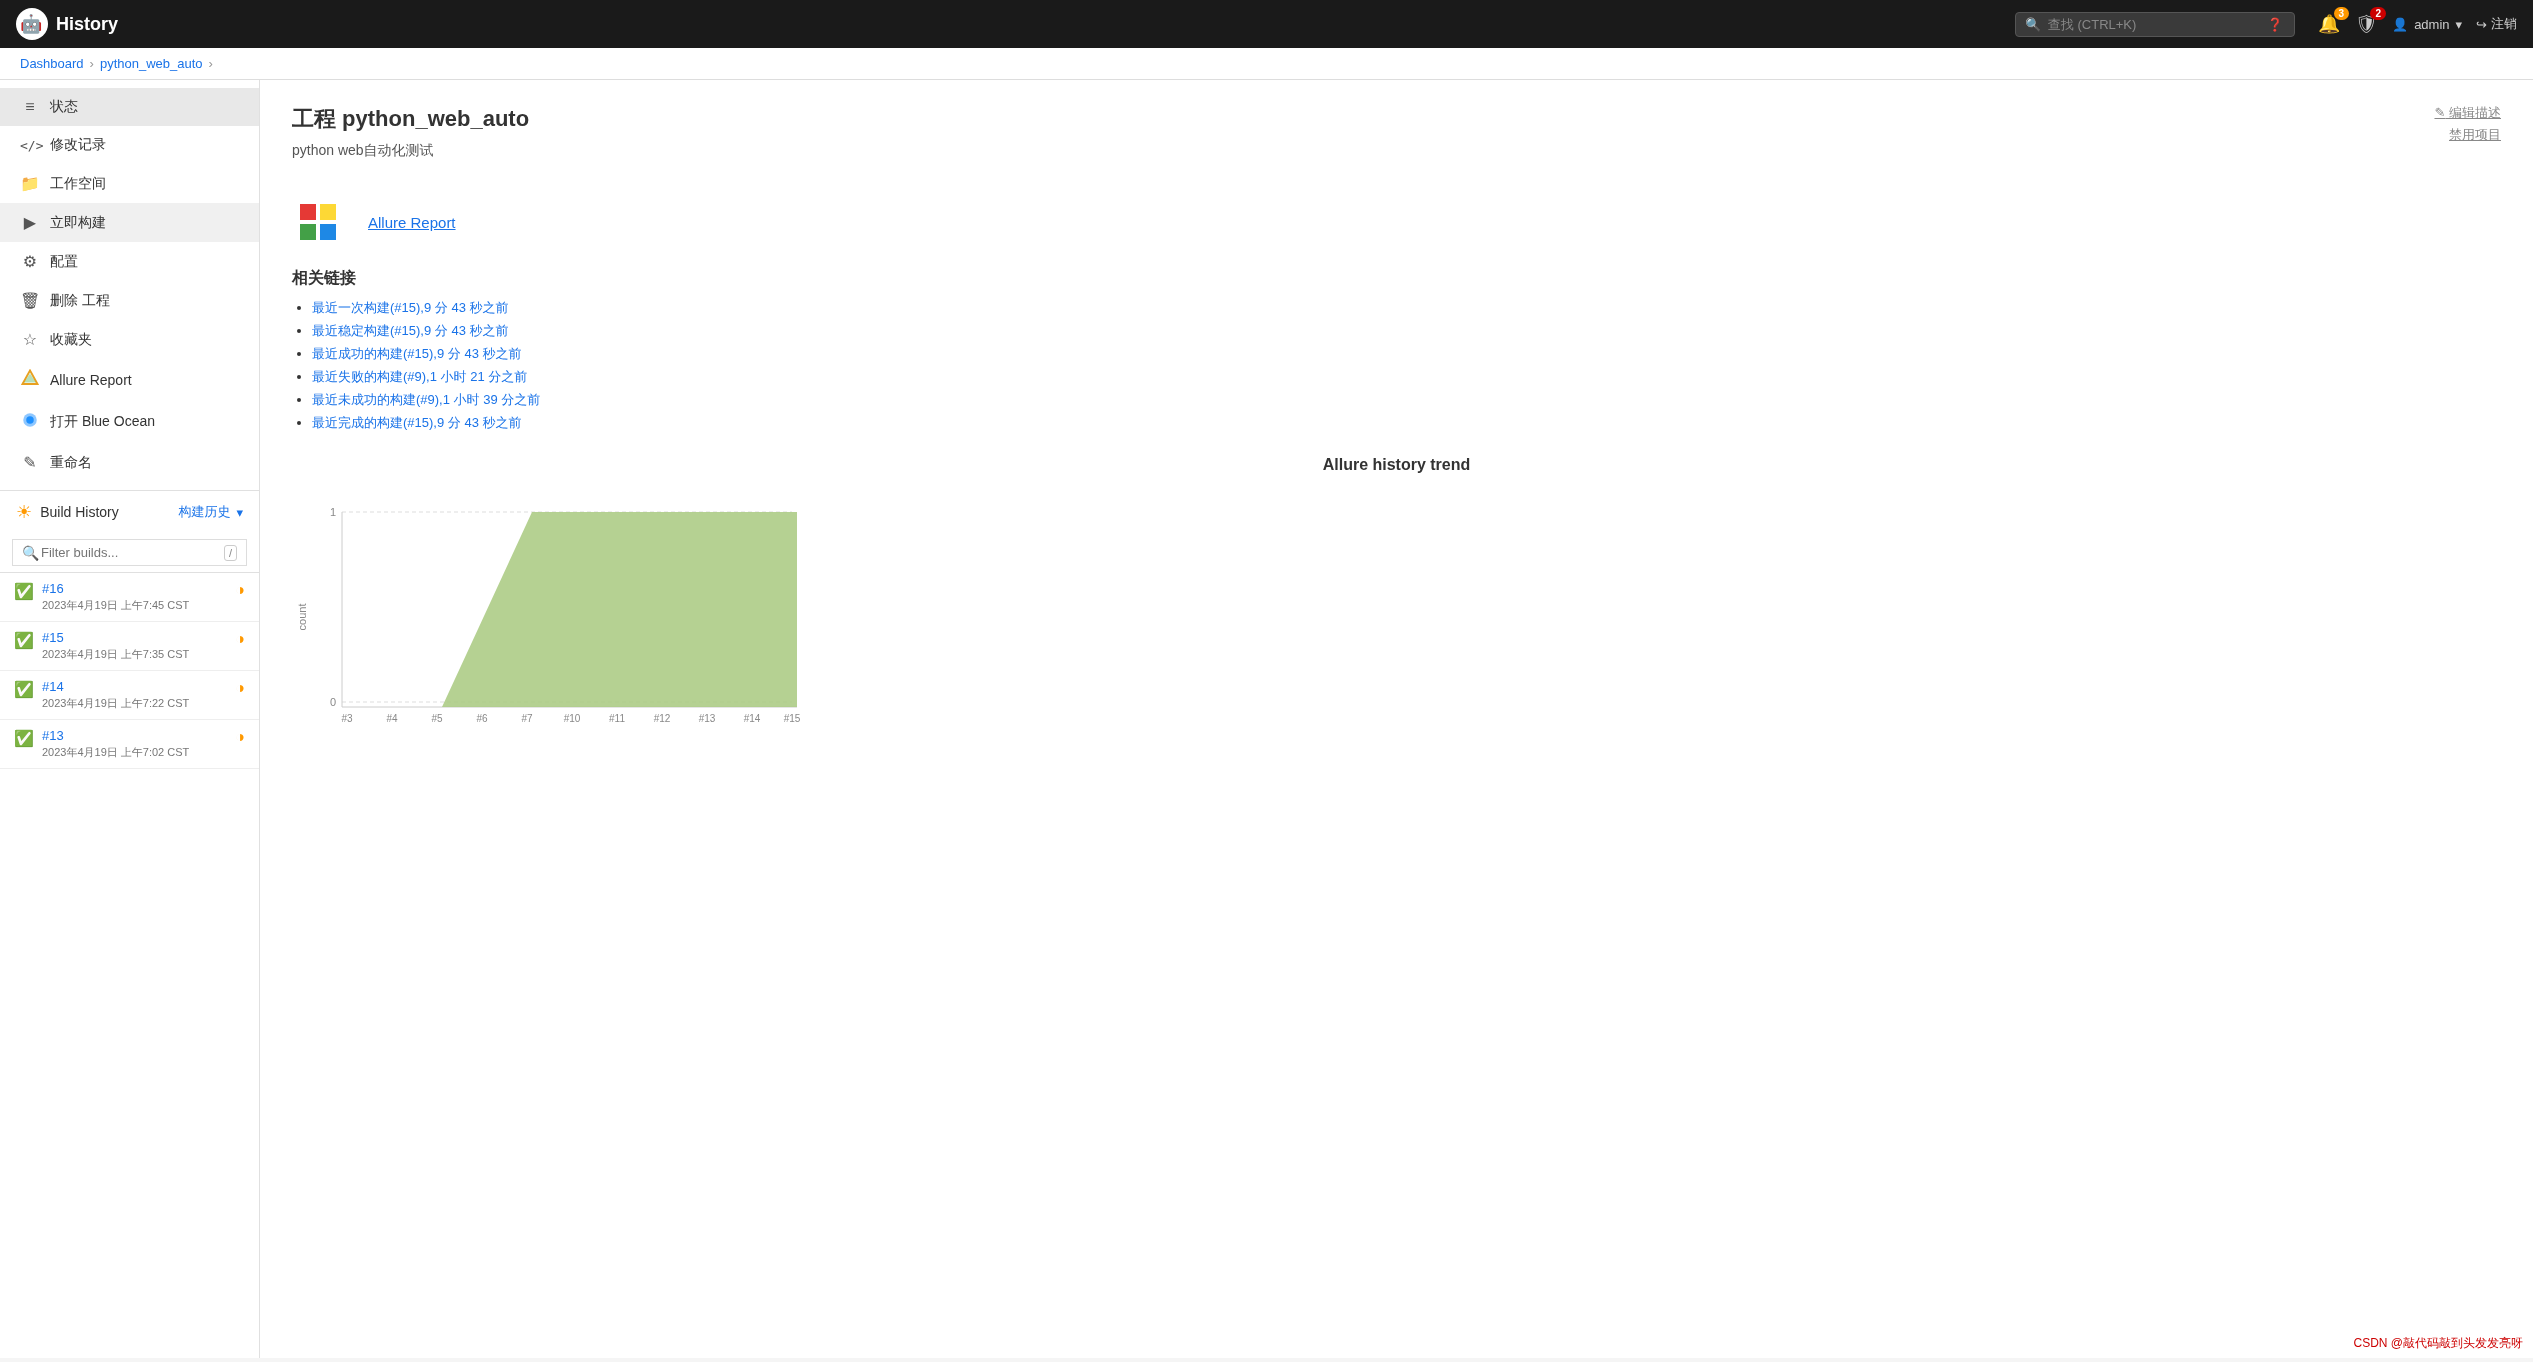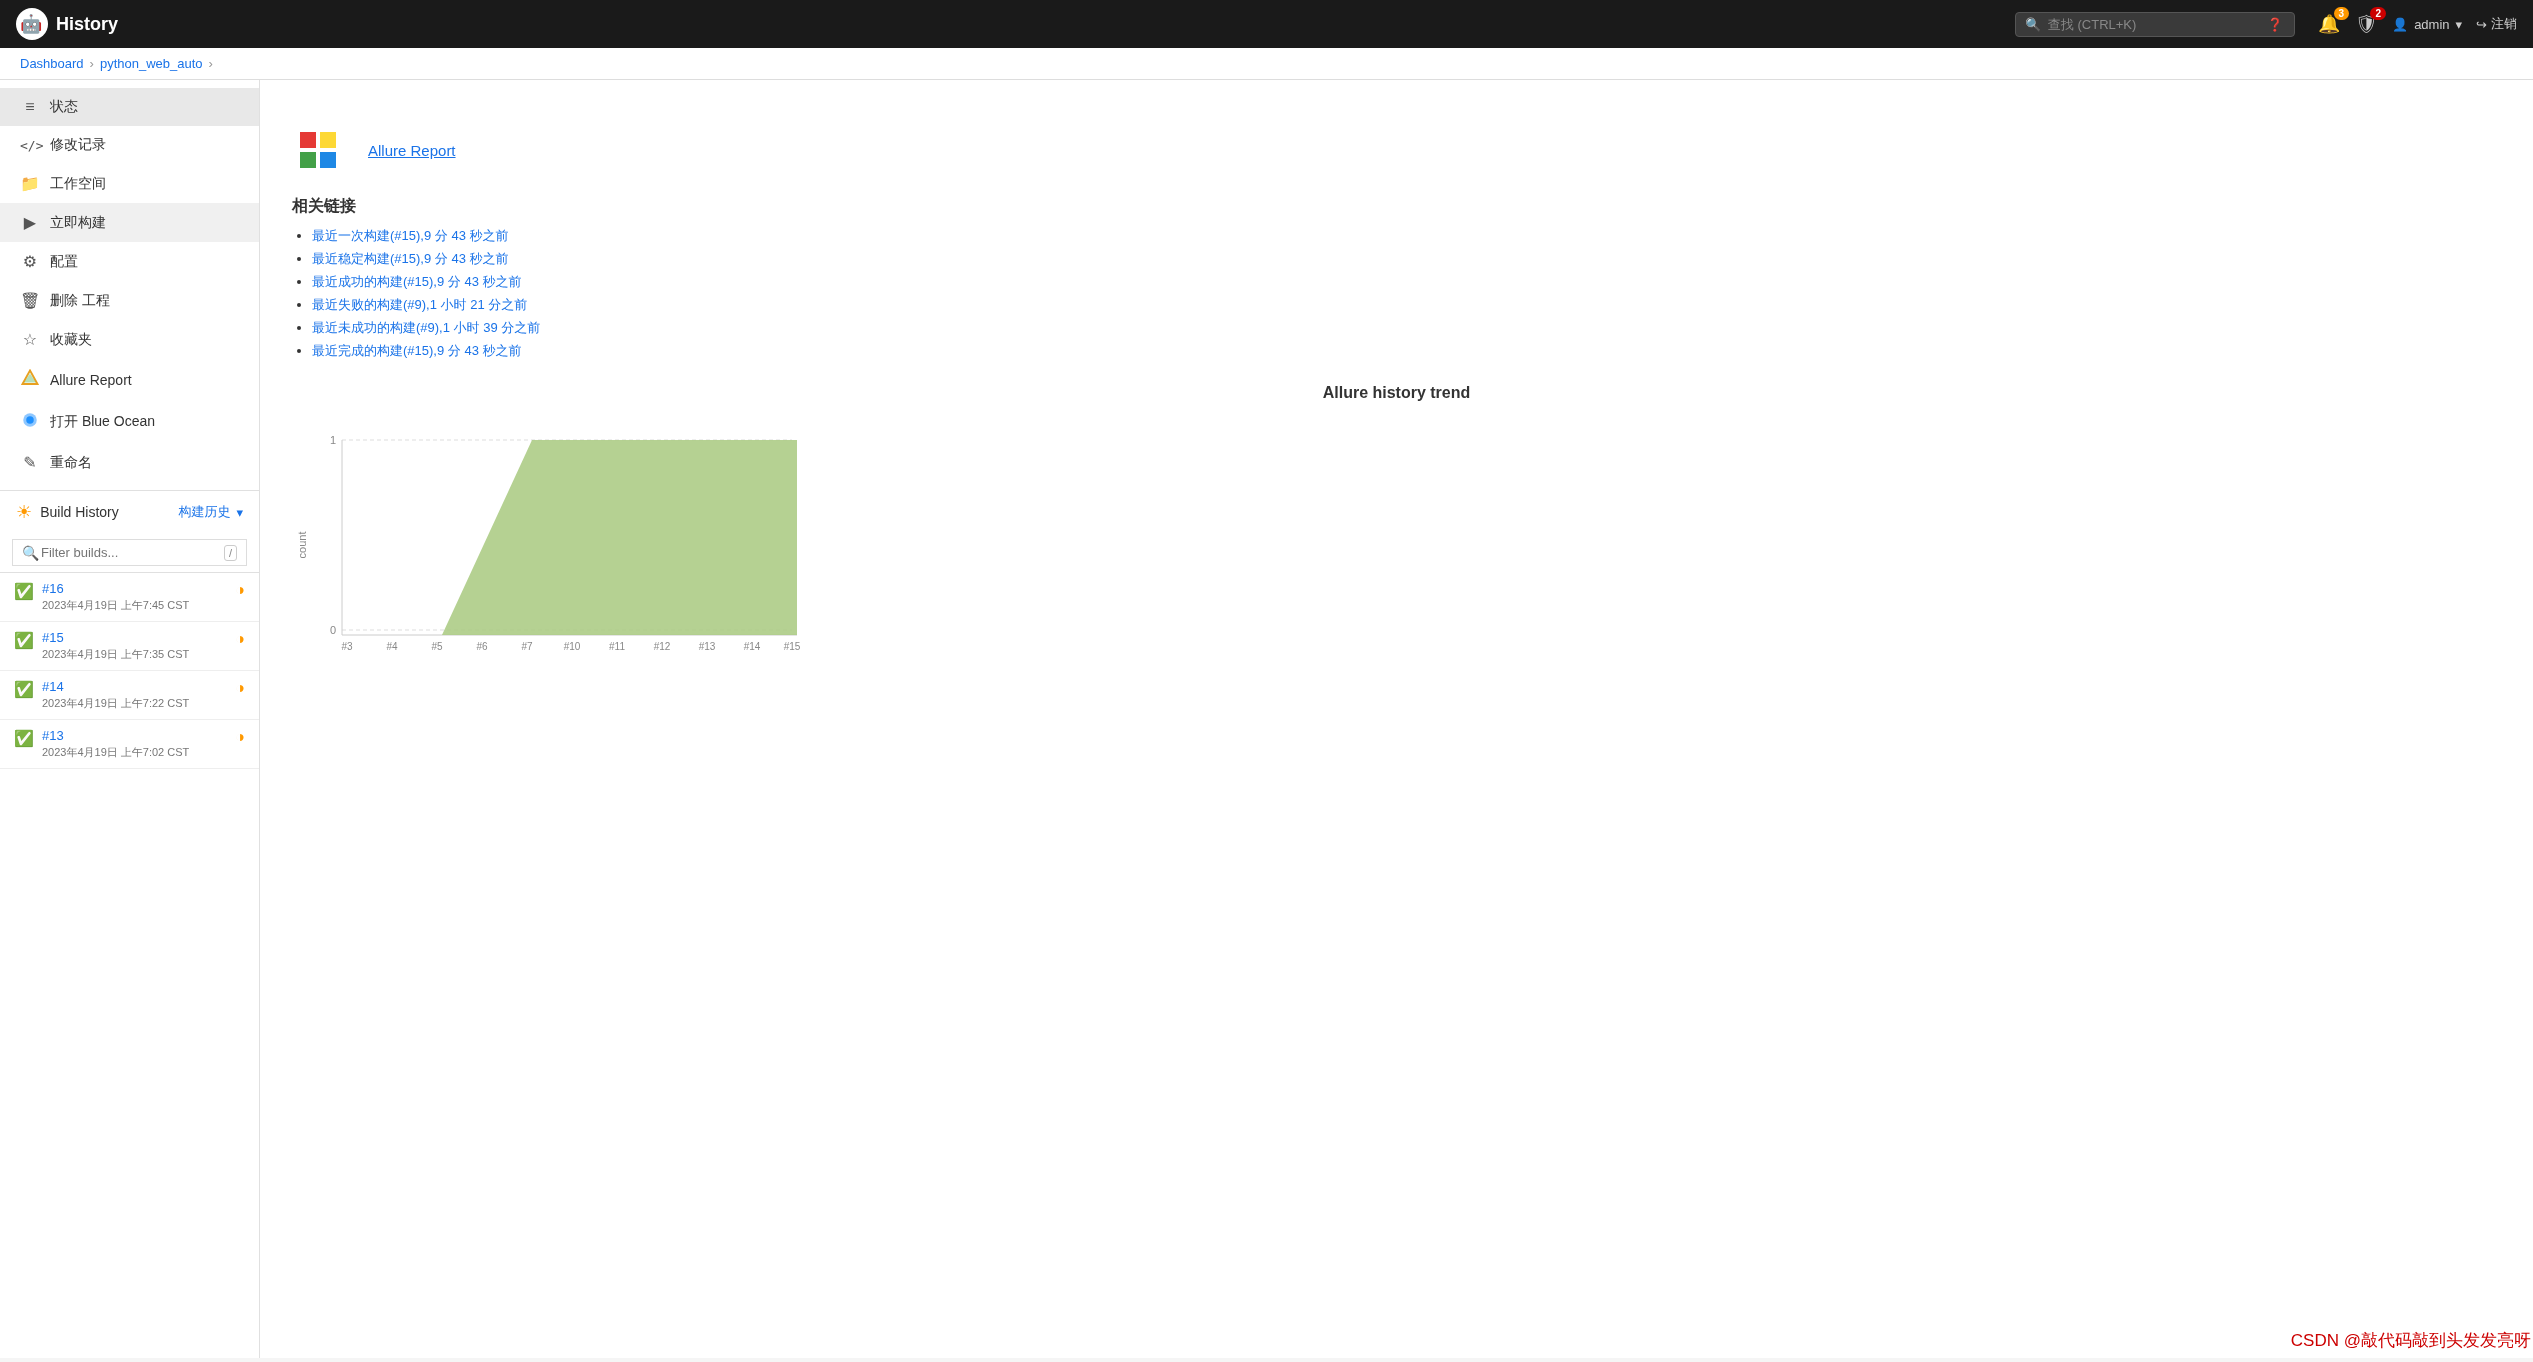--- a/index.html
+++ b/index.html
@@ -207,23 +207,23 @@
     .chart-title { font-size: 16px; font-weight: bold; text-align: center; margin-bottom: 8px; color: #333; }
     .chart-wrapper { position: relative; width: 100%; max-width: 520px; }
 
     
     .chart-svg { width: 520px; height: 260px; }
 
     
     .csdn-watermark {
       position: fixed;
       bottom: 10px;
-      right: 2px;
+      right: 10px;
       color: #c00;
-      font-size: 17px;
+      font-size: 12px;
     }
   </style>
 </head>
 <body>
 
 <header class="topnav">
   <div class="topnav-logo">
     <div class="topnav-logo-img">🤖</div>
     <span>History</span>
   </div>
@@ -375,20 +375,35 @@
             <div class="build-num">#13</div>
             <div class="build-date">2023年4月19日 上午7:02 CST</div>
           </div>
         </div>
         <span class="build-action-icon">◑</span>
       </div>
     </div>
   </aside>
 
   <main class="content">
+    <div style="display:flex; justify-content:space-between; align-items:flex-start;">
+      <div>
+        <h1 class="project-title">工程 python_web_auto</h1>
+        <p class="project-desc">python web自动化测试</p>
+      </div>
+      <div style="text-align:right;">
+        <a href="#" class="edit-link">
+          <span>✎</span>
+          <span>编辑描述</span>
+        </a>
+        <a href="#" class="disable-link">
+          <span>禁用项目</span>
+        </a>
+      </div>
+    </div>
 
     <div class="artifacts-row">
 
       <div style="display:flex;align-items:center;justify-content:center;width:52px;height:52px;">
         <svg width="44" height="44" viewBox="0 0 44 44">
           <rect x="4" y="4" width="16" height="16" fill="#e53935"></rect>
           <rect x="24" y="4" width="16" height="16" fill="#fdd835"></rect>
           <rect x="4" y="24" width="16" height="16" fill="#43a047"></rect>
           <rect x="24" y="24" width="16" height="16" fill="#1e88e5"></rect>
         </svg>

